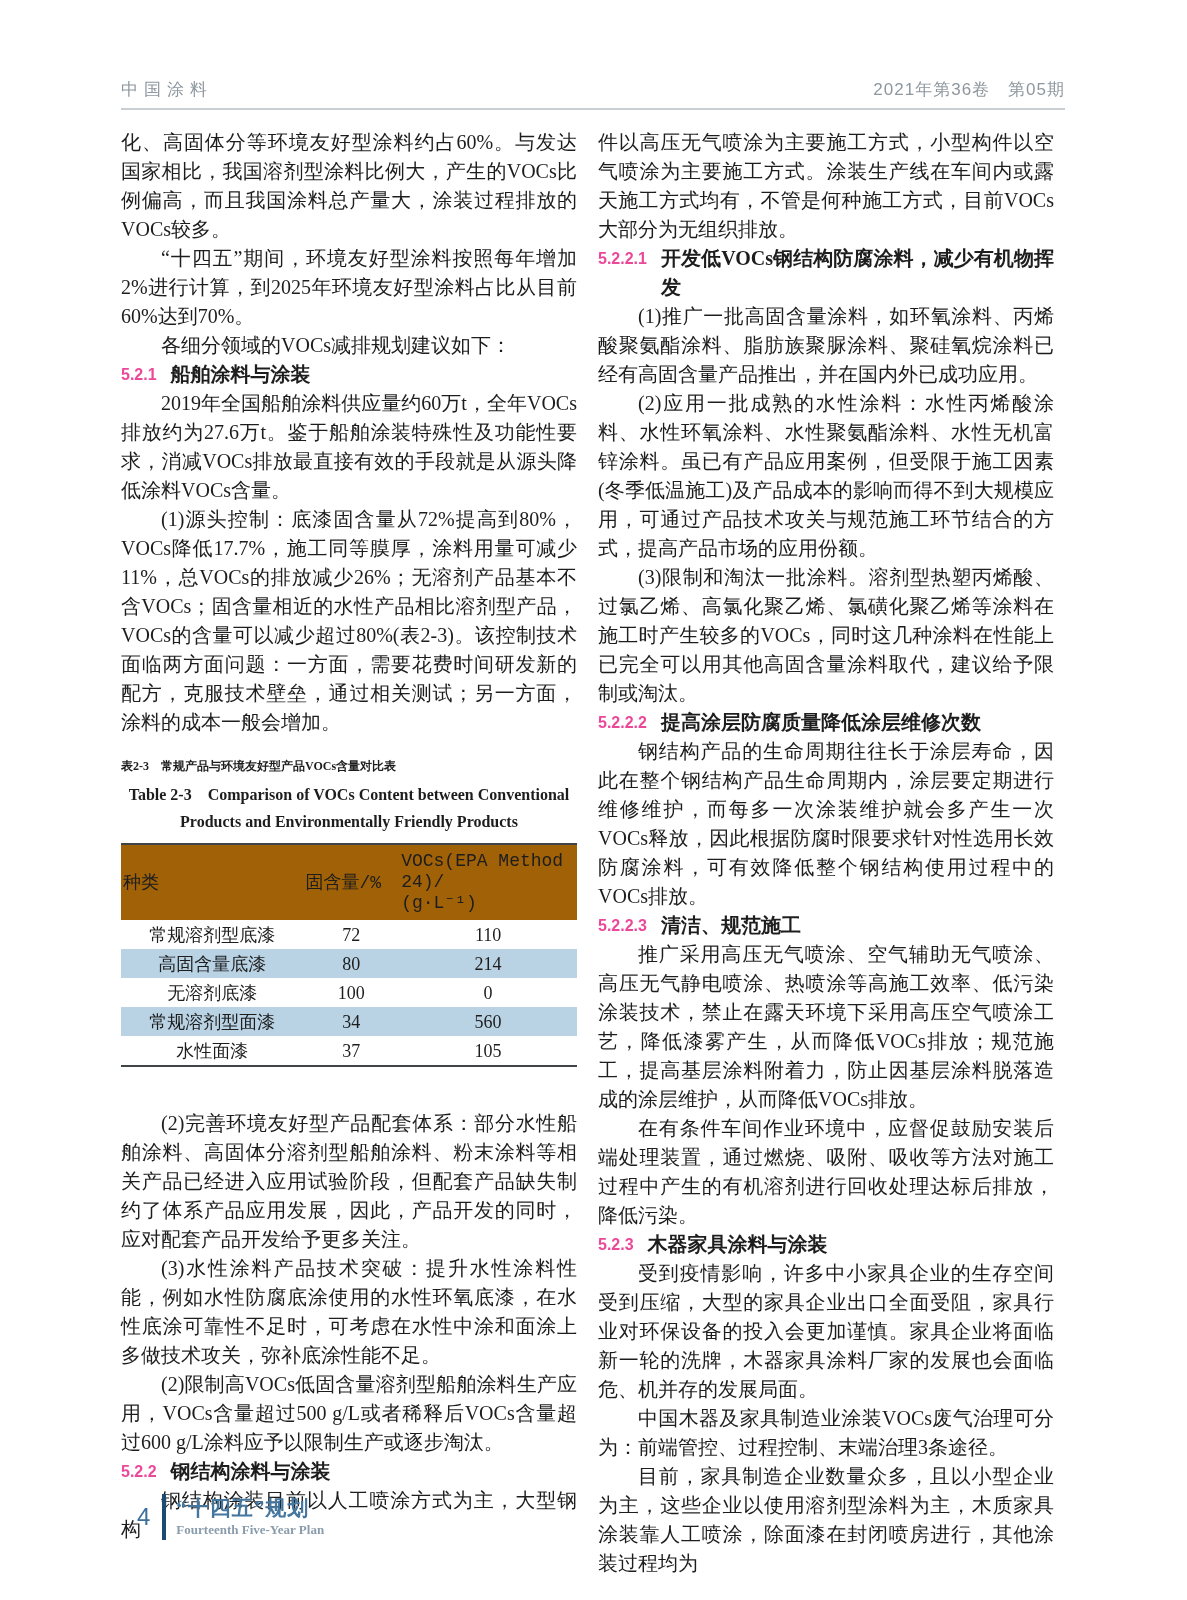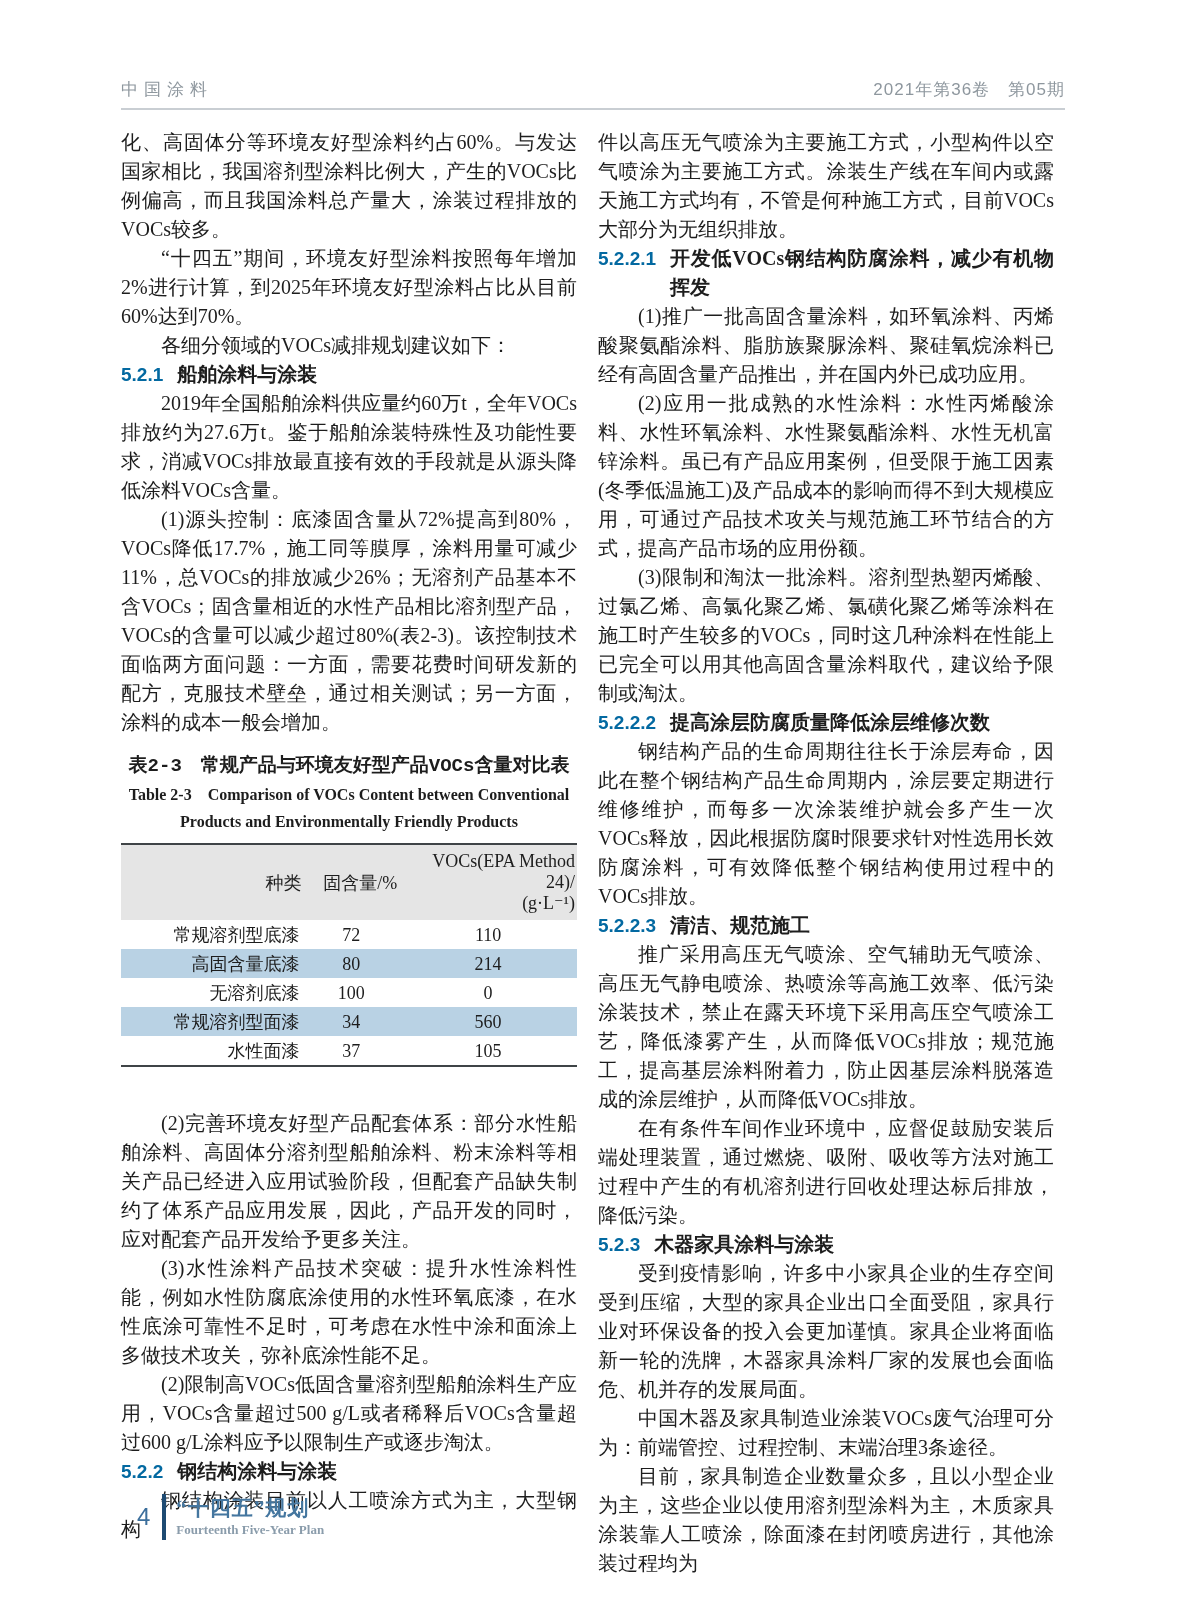--- a/index.html
+++ b/index.html
@@ -18,44 +18,44 @@
   .journal{letter-spacing:6px;}
   .issue{letter-spacing:1px;}
   .rule{position:absolute;top:108px;left:121px;right:122px;height:2px;background:#c9ced3;}
   
   .columns{position:absolute;top:128px;left:121px;display:flex;gap:21px;}
   .col{width:456px;font-size:20px;line-height:29px;text-align:justify;text-justify:inter-character;}
   .para{margin:0;text-indent:2em;}
   .para.no-indent{text-indent:0;}
   .sec-head{display:flex;font-weight:bold;line-height:29px;}
   .sec-num{
-    color:#0369a1;font-family:"Liberation Sans","DejaVu Sans",sans-serif;
-    margin-right:14px;flex:none;font-size:19px;
+    color:#ec4899;font-family:"Liberation Sans","DejaVu Sans",sans-serif;
+    margin-right:14px;flex:none;font-size:16px;
   }
   .sec-title{flex:1;}
   
   .tbl{margin:14px 0 42px 0;}
-  .cap-cn{text-align:center;font-weight:bold;font-size:19px;line-height:30px;text-indent:0;font-family:Liberation Mono, monospace;}
+  .cap-cn{font-weight:bold;font-size:12px;line-height:30px;text-indent:0;}
   .cap-en{
     text-align:center;font-weight:bold;font-size:16px;line-height:27px;
     font-family:"Liberation Serif","DejaVu Serif",serif;text-indent:0;
   }
   table.voc{
     width:100%;border-collapse:collapse;margin-top:8px;
     border-top:2px solid #3f4447;border-bottom:2px solid #3f4447;
     font-size:18px;line-height:22px;
   }
   table.voc thead th{
-    background:#e5e5e5;font-weight:normal;text-align:right;
-    padding:6px 2px;vertical-align:middle;
+    background:#a16207;font-weight:normal;text-align:left;
+    padding:6px 2px;vertical-align:middle;font-family:Liberation Mono, monospace;
   }
   .th-line{display:block;line-height:21px;}
   table.voc tbody td{height:29px;padding:0 4px;vertical-align:middle;}
   table.voc tbody tr:nth-child(even){background:#b9d2e4;}
-  td.cat{text-align:right;padding-left:10px;}
+  td.cat{text-align:center;padding-left:10px;}
   td.val{text-align:center;}
   
   .pg-footer{position:absolute;left:137px;top:1494px;display:flex;align-items:center;}
   .pg-num{
     color:#3c6f9c;font-size:24px;margin-right:12px;
     font-family:"Liberation Sans","DejaVu Sans",sans-serif;
   }
   .bar{width:4px;height:46px;background:#1d4a72;margin-right:10px;flex:none;}
   .plan-cn{color:#44769f;font-size:21px;font-weight:bold;letter-spacing:1px;line-height:26px;}
   .plan-en{

